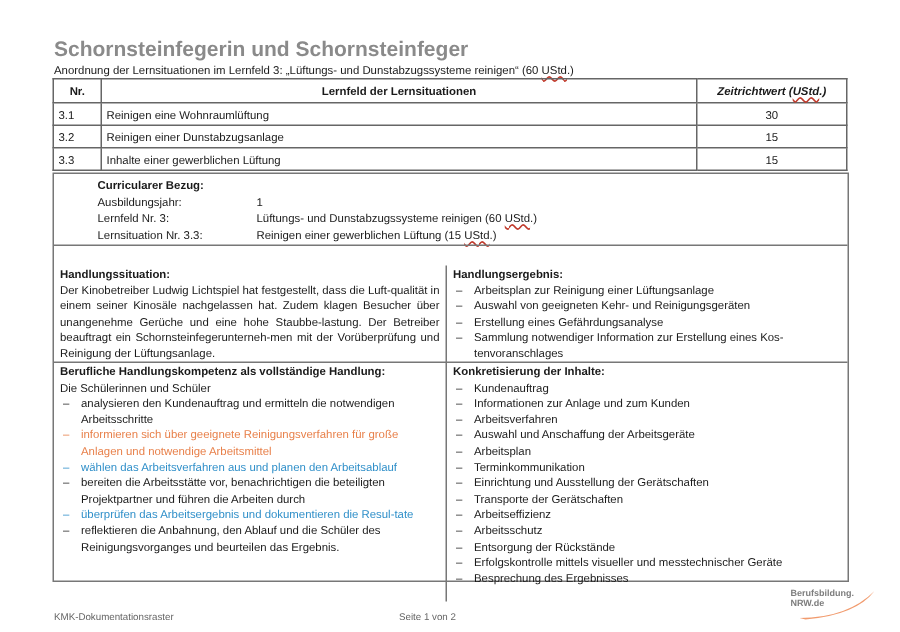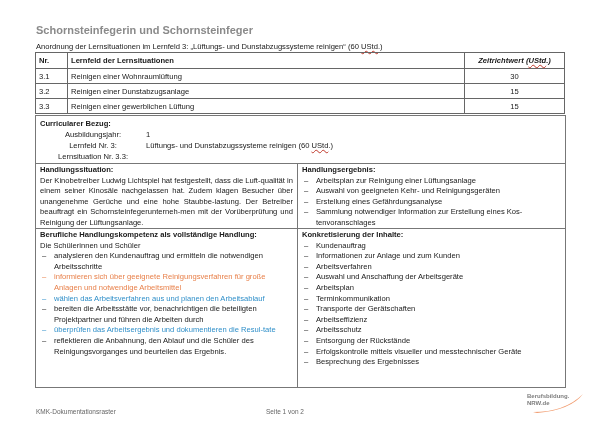--- a/index.html
+++ b/index.html
@@ -1,34 +1,34 @@
 <!DOCTYPE html>
 <html><head>
 <meta charset="utf-8">
 <style>
   html, body { margin:0; padding:0; background:#ffffff; }
   body { width:600px; height:421px; position:relative; overflow:hidden;
          font-family:"Liberation Sans", sans-serif; color:#1a1a1a; }
-  .doc-header { position:absolute; left:36px; top:24px; font-size:11px; font-weight:bold; color:#8a8a8a; }
+  .doc-header { position:absolute; left:36px; top:24px; font-size:14px; font-weight:bold; color:#8a8a8a; }
   .caption { position:absolute; left:36px; top:42px; font-size:7.6px; color:#1a1a1a; white-space:nowrap; }
   .ustd { text-decoration: underline wavy #c0392b; text-decoration-thickness:0.6px; text-underline-offset:1px; }
   table { border-collapse:collapse; }
   .ls-table { position:absolute; left:35px; top:52px; width:530px; font-size:7.6px; }
   .ls-table td { border:1px solid #666; padding:1px 3px; height:12px; line-height:11px; }
   .ls-table .col-nr { width:25px; }
   .ls-table .col-time { width:93px; text-align:center; }
-  .ls-table th { border:1px solid #666; padding:1px 3px; height:13px; text-align:left; font-weight:bold; font-size:7.6px; }
+  .ls-table th { border:1px solid #666; padding:1px 3px; height:13px; text-align:center; font-weight:bold; font-size:7.6px; }
   .ls-table th.col-time { text-align:center;font-style:italic; }
   .cur-box { position:absolute; left:35px; top:115px; width:529px; height:271px; border:1px solid #777; }
-  .cur-head { padding:2px 4px 16px 4px; font-size:7.6px; line-height:11px; }
-  .cur-head .row { display:flex;text-align:center; }
+  .cur-head { padding:2px 4px 16px 4px; font-size:7.6px; line-height:11px;margin-left:25px; }
+  .cur-head .row { display:flex; }
   .cur-head .lbl { width:106px; }
   .b { font-weight:bold; }
   .grid { position:absolute; left:0; top:47px; width:529px; border-top:1px solid #777; }
-  .cell { position:absolute; font-size:7.6px; line-height:10.6px; padding:1px 4px; box-sizing:border-box; }
+  .cell { position:absolute; font-size:7.6px; line-height:10.6px; padding:1px 4px; box-sizing:border-box;margin-top:13px; }
   .c-sit { left:0; top:0; width:262px; height:65px; border-right:1px solid #777; border-bottom:1px solid #777; }
   .c-erg { left:262px; top:0; width:267px; height:65px; border-bottom:1px solid #777; }
   .c-komp { left:0; top:65px; width:262px; height:159px; border-right:1px solid #777; }
   .c-inh { left:262px; top:65px; width:267px; height:159px; }
   ul.dash { list-style:none; margin:0; padding:0; }
   ul.dash li { position:relative; padding-left:14px; }
   ul.dash li::before { content:"–"; position:absolute; left:2px; top:0; }
   .orange { color:#e8804a; }
   .blue { color:#2f8fc9; }
   .justify { text-align:justify; }
@@ -48,49 +48,50 @@
   <thead>
     <tr>
       <th class="col-nr">Nr.</th>
       <th>Lernfeld der Lernsituationen</th>
       <th class="col-time"><span>Zeitrichtwert (</span><span class="ustd">UStd</span><span>.)</span></th>
     </tr>
   </thead>
   <tbody>
     <tr>
       <td class="col-nr">3.1</td>
-      <td>Reinigen einer Wohnraumlüftung</td>
+      <td>Reinigen eine Wohnraumlüftung</td>
       <td class="col-time">30</td>
     </tr>
     <tr>
       <td class="col-nr">3.2</td>
       <td>Reinigen einer Dunstabzugsanlage</td>
       <td class="col-time">15</td>
     </tr>
     <tr>
       <td class="col-nr">3.3</td>
-      <td>Reinigen einer gewerblichen Lüftung</td>
+      <td>Inhalte einer gewerblichen Lüftung</td>
       <td class="col-time">15</td>
     </tr>
   </tbody>
 </table>
 
 <div class="cur-box">
   <div class="cur-head">
     <div class="b">Curricularer Bezug:</div>
     <div class="row">
       <span class="lbl">Ausbildungsjahr:</span>
       <span>1</span>
     </div>
     <div class="row">
       <span class="lbl">Lernfeld Nr. 3:</span>
       <span><span>Lüftungs- und Dunstabzugssysteme reinigen (60 </span><span class="ustd">UStd</span><span>.)</span></span>
     </div>
     <div class="row">
       <span class="lbl">Lernsituation Nr. 3.3:</span>
+      <span><span>Reinigen einer gewerblichen Lüftung (15 </span><span class="ustd">UStd</span><span>.)</span></span>
     </div>
   </div>
 
   <div class="grid">
     <div class="cell c-sit">
       <div class="b">Handlungssituation:</div>
       <div class="justify">Der Kinobetreiber Ludwig Lichtspiel hat festgestellt, dass die Luft-qualität in einem seiner Kinosäle nachgelassen hat. Zudem klagen Besucher über unangenehme Gerüche und eine hohe Staubbe-lastung. Der Betreiber beauftragt ein Schornsteinfegerunterneh-men mit der Vorüberprüfung und Reinigung der Lüftungsanlage.</div>
     </div>
 
     <div class="cell c-erg">
@@ -118,20 +119,21 @@
 
     <div class="cell c-inh">
       <div class="b">Konkretisierung der Inhalte:</div>
       <ul class="dash">
         <li>Kundenauftrag</li>
         <li>Informationen zur Anlage und zum Kunden</li>
         <li>Arbeitsverfahren</li>
         <li>Auswahl und Anschaffung der Arbeitsgeräte</li>
         <li>Arbeitsplan</li>
         <li>Terminkommunikation</li>
+        <li>Einrichtung und Ausstellung der Gerätschaften</li>
         <li>Transporte der Gerätschaften</li>
         <li>Arbeitseffizienz</li>
         <li>Arbeitsschutz</li>
         <li>Entsorgung der Rückstände</li>
         <li>Erfolgskontrolle mittels visueller und messtechnischer Geräte</li>
         <li>Besprechung des Ergebnisses</li>
       </ul>
     </div>
   </div>
 </div>

